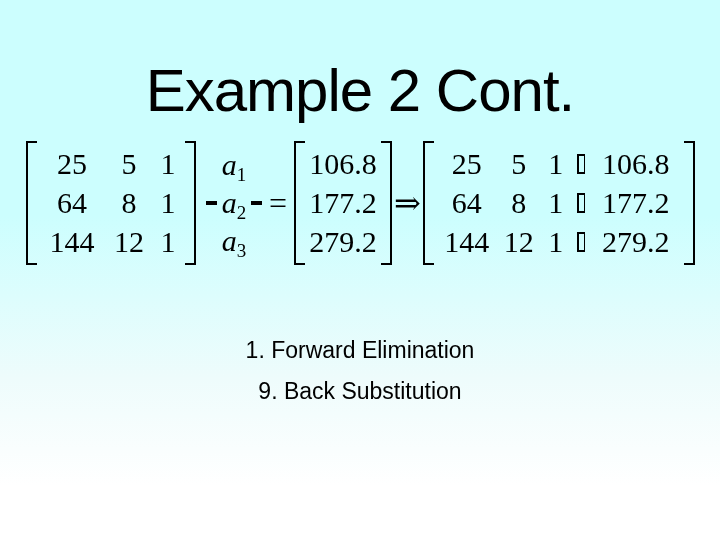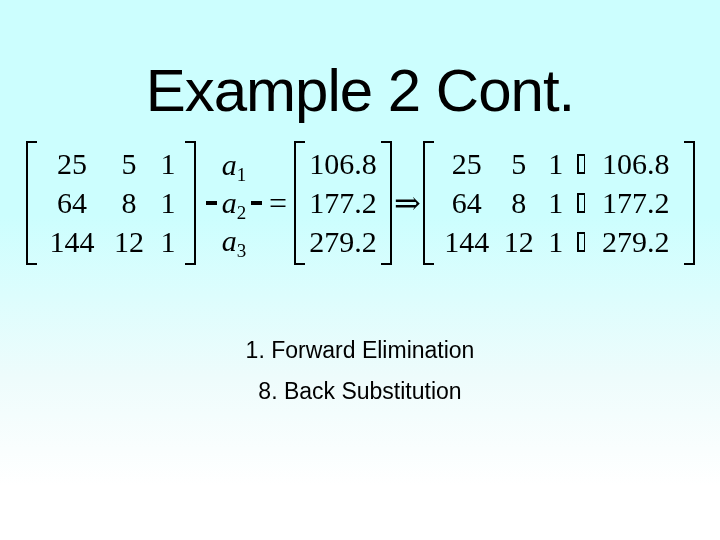--- a/index.html
+++ b/index.html
@@ -156,16 +156,16 @@
         <span class="mbox"></span>
         <span class="cell">279.2</span>
       </div>
       <span class="bracket br"></span>
     </div>
 
   </div>
 
   <div class="steps">
     <div>1. Forward Elimination</div>
-    <div>8. Back Substitution</div>
+    <div>9. Back Substitution</div>
   </div>
 
 </div>
 
 </body></html>

